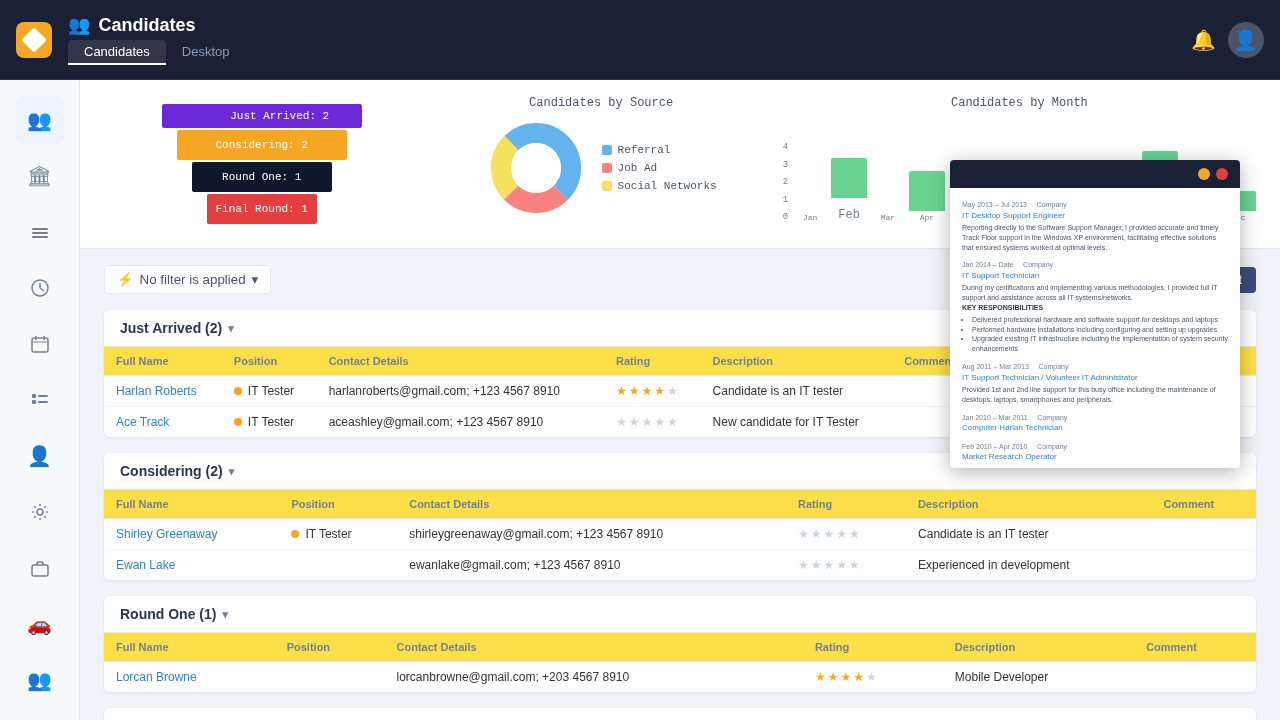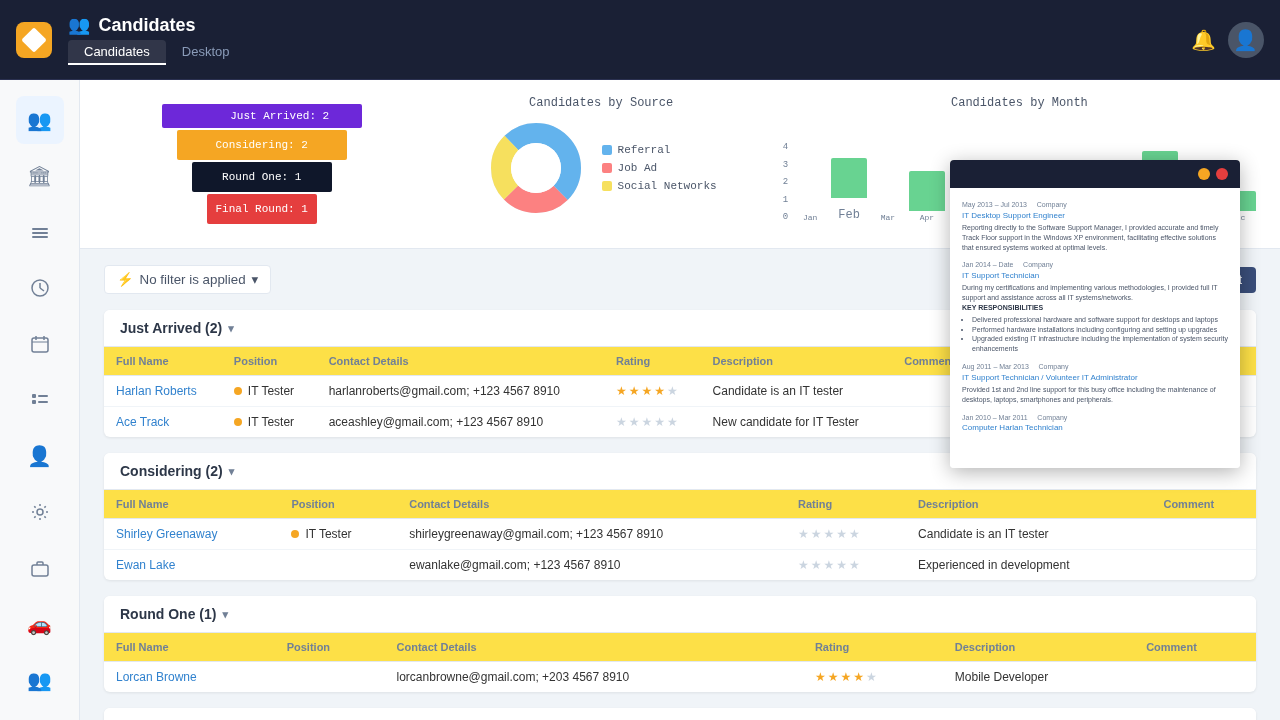--- a/index.html
+++ b/index.html
@@ -525,15 +525,19 @@
     </div>
     <div class="resume-section">
       <div class="resume-date-range">Aug 2011 – Mar 2013 &nbsp;&nbsp;&nbsp; Company</div>
       <div class="resume-title">IT Support Technician / Volunteer IT Administrator</div>
       <div class="resume-desc">Provided 1st and 2nd line support for this busy office including the maintenance of desktops, laptops, smartphones and peripherals.</div>
     </div>
     <div class="resume-section">
       <div class="resume-date-range">Jan 2010 – Mar 2011 &nbsp;&nbsp;&nbsp; Company</div>
       <div class="resume-title">Computer Harlan Technician</div>
     </div>
+    <div class="resume-section">
+      <div class="resume-date-range">Feb 2010 – Apr 2010 &nbsp;&nbsp;&nbsp; Company</div>
+      <div class="resume-title">Market Research Operator</div>
+    </div>
 
   </div>
 </div>
 
 </body></html>

